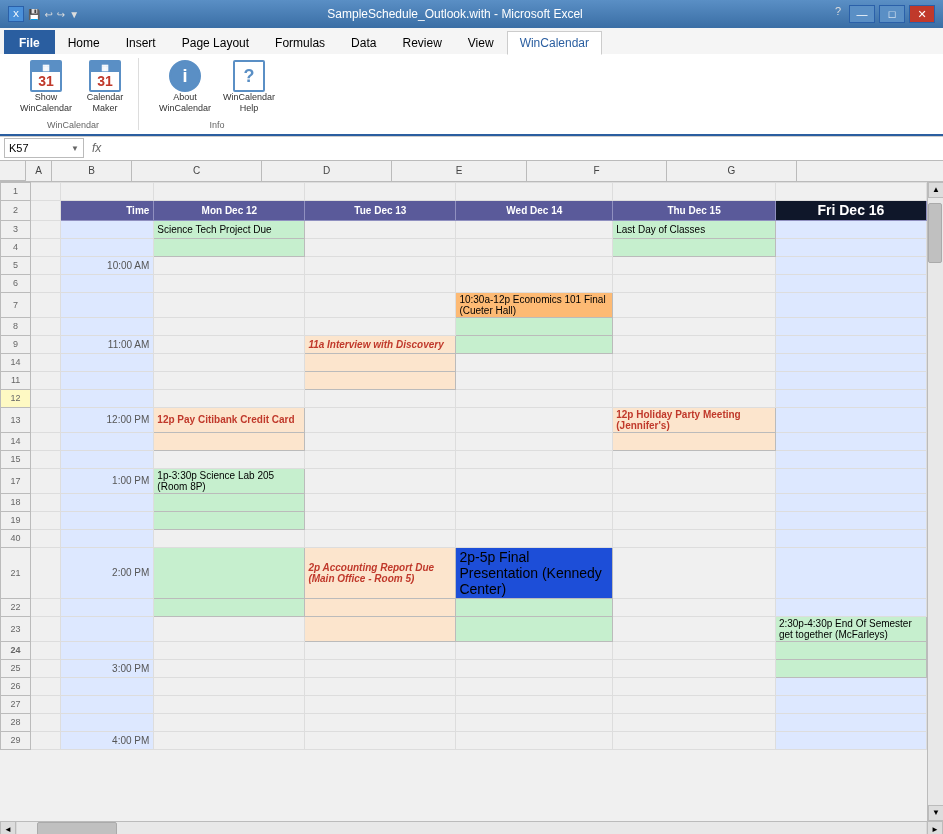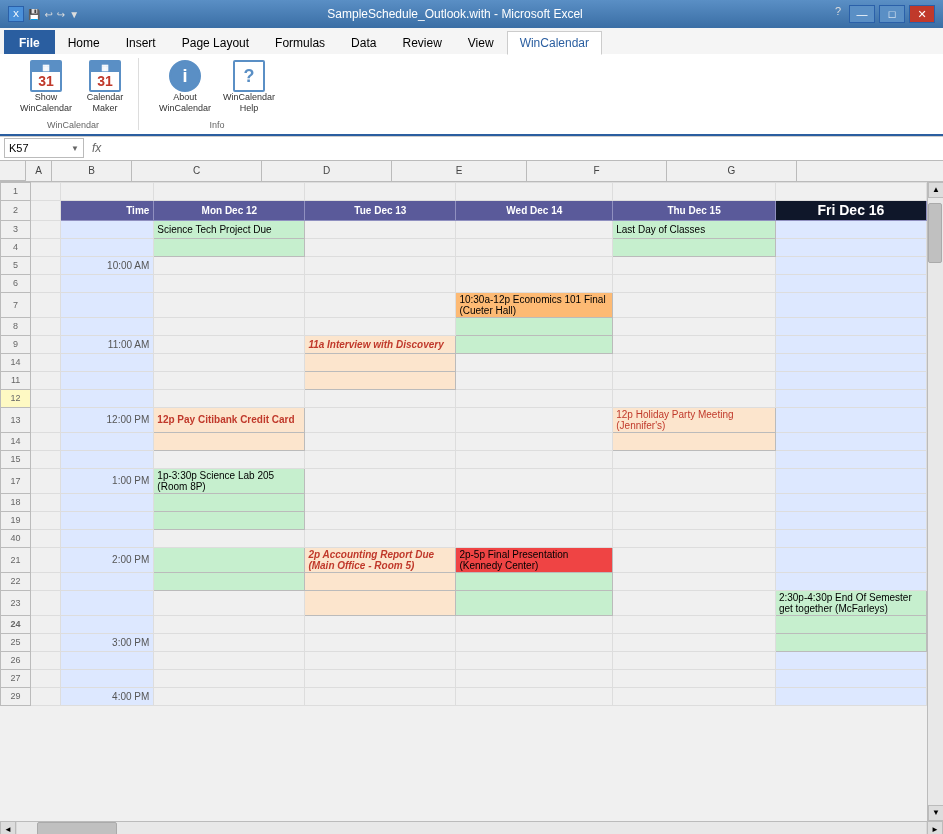--- a/index.html
+++ b/index.html
@@ -295,21 +295,21 @@
           <td style="border:1px solid #ddd;background:#dde8ff;"></td>
         </tr>
 
         <tr style="height:18px;">
           <td style="background:#f0f0f0;border:1px solid #bbb;text-align:center;font-size:9px;color:#666;">13</td>
           <td style="border:1px solid #ddd;"></td>
           <td style="border:1px solid #ddd;background:#dde8ff;text-align:right;padding-right:4px;font-size:10px;color:#555;">12:00 PM</td>
           <td style="border:1px solid #bbb;background:#fce5cd;padding:1px 3px;font-size:10px;color:#c0392b;font-weight:bold;">12p Pay Citibank Credit Card</td>
           <td style="border:1px solid #ddd;"></td>
           <td style="border:1px solid #ddd;"></td>
-          <td style="border:1px solid #bbb;background:#fce5cd;padding:1px 3px;font-size:10px;color:#c0392b;font-weight:normal;">12p Holiday Party Meeting (Jennifer's)</td>
+          <td style="border:1px solid #bbb;background:#fce5cd;padding:1px 3px;font-size:10px;color:#c0392b;font-weight:bold;">12p Holiday Party Meeting (Jennifer's)</td>
           <td style="border:1px solid #ddd;background:#dde8ff;"></td>
         </tr>
 
         <tr style="height:18px;">
           <td style="background:#f0f0f0;border:1px solid #bbb;text-align:center;font-size:9px;color:#666;">14</td>
           <td style="border:1px solid #ddd;"></td>
           <td style="border:1px solid #ddd;background:#dde8ff;"></td>
           <td style="border:1px solid #bbb;background:#fce5cd;"></td>
           <td style="border:1px solid #ddd;"></td>
           <td style="border:1px solid #ddd;"></td>
@@ -372,21 +372,21 @@
           <td style="border:1px solid #ddd;"></td>
           <td style="border:1px solid #ddd;background:#dde8ff;"></td>
         </tr>
 
         <tr style="height:18px;">
           <td style="background:#f0f0f0;border:1px solid #bbb;text-align:center;font-size:9px;color:#666;">21</td>
           <td style="border:1px solid #ddd;"></td>
           <td style="border:1px solid #ddd;background:#dde8ff;text-align:right;padding-right:4px;font-size:10px;color:#555;">2:00 PM</td>
           <td style="border:1px solid #bbb;background:#c6efce;"></td>
           <td style="border:1px solid #bbb;background:#fce5cd;padding:1px 3px;font-size:10px;color:#c0392b;font-style:italic;font-weight:bold;">2p Accounting Report Due (Main Office - Room 5)</td>
-          <td style="border:1px solid #bbb;background:#ef4444;padding:1px 3px;font-size:10px;">2p-5p Final Presentation (Kennedy Center)</td>
+          <td style="border:1px solid #bbb;background:#1d4ed8;padding:1px 3px;font-size:14px;">2p-5p Final Presentation (Kennedy Center)</td>
           <td style="border:1px solid #ddd;"></td>
           <td style="border:1px solid #ddd;background:#dde8ff;"></td>
         </tr>
 
         <tr style="height:18px;">
           <td style="background:#f0f0f0;border:1px solid #bbb;text-align:center;font-size:9px;color:#666;">22</td>
           <td style="border:1px solid #ddd;"></td>
           <td style="border:1px solid #ddd;background:#dde8ff;"></td>
           <td style="border:1px solid #bbb;background:#c6efce;"></td>
           <td style="border:1px solid #bbb;background:#fce5cd;"></td>
@@ -443,20 +443,30 @@
           <td style="background:#f0f0f0;border:1px solid #bbb;text-align:center;font-size:9px;color:#666;">27</td>
           <td style="border:1px solid #ddd;"></td>
           <td style="border:1px solid #ddd;background:#dde8ff;"></td>
           <td style="border:1px solid #ddd;"></td>
           <td style="border:1px solid #ddd;"></td>
           <td style="border:1px solid #ddd;"></td>
           <td style="border:1px solid #ddd;"></td>
           <td style="border:1px solid #ddd;background:#dde8ff;"></td>
         </tr>
 
+        <tr style="height:18px;">
+          <td style="background:#f0f0f0;border:1px solid #bbb;text-align:center;font-size:9px;color:#666;">28</td>
+          <td style="border:1px solid #ddd;"></td>
+          <td style="border:1px solid #ddd;background:#dde8ff;"></td>
+          <td style="border:1px solid #ddd;"></td>
+          <td style="border:1px solid #ddd;"></td>
+          <td style="border:1px solid #ddd;"></td>
+          <td style="border:1px solid #ddd;"></td>
+          <td style="border:1px solid #ddd;background:#dde8ff;"></td>
+        </tr>
 
         <tr style="height:18px;">
           <td style="background:#f0f0f0;border:1px solid #bbb;text-align:center;font-size:9px;color:#666;">29</td>
           <td style="border:1px solid #ddd;"></td>
           <td style="border:1px solid #ddd;background:#dde8ff;text-align:right;padding-right:4px;font-size:10px;color:#555;">4:00 PM</td>
           <td style="border:1px solid #ddd;"></td>
           <td style="border:1px solid #ddd;"></td>
           <td style="border:1px solid #ddd;"></td>
           <td style="border:1px solid #ddd;"></td>
           <td style="border:1px solid #ddd;background:#dde8ff;"></td>

